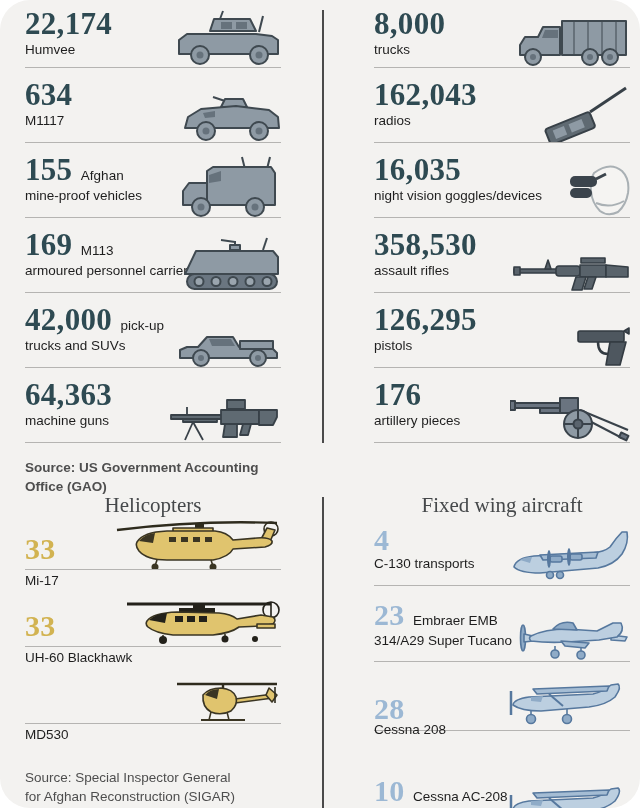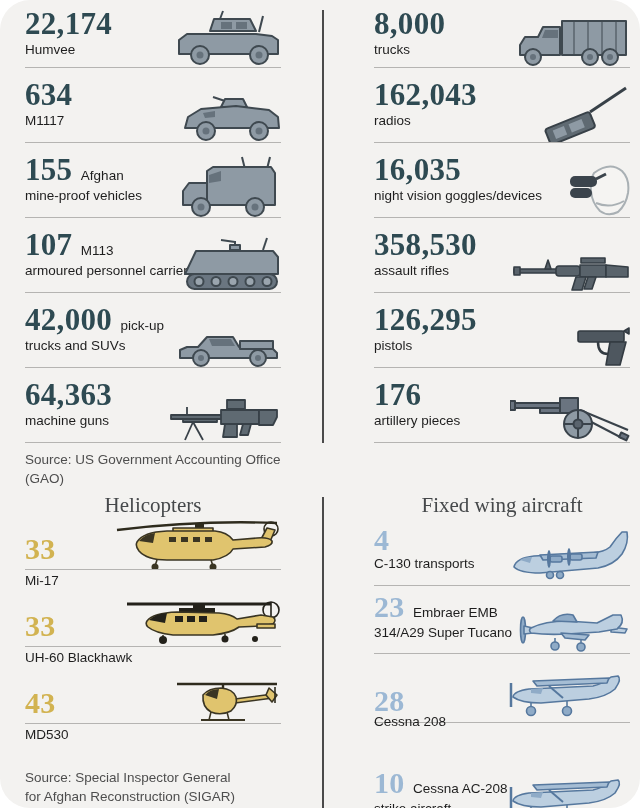--- a/index.html
+++ b/index.html
@@ -25,36 +25,36 @@
   .num{font-family:"Liberation Serif","DejaVu Serif",serif;font-weight:bold;
        font-size:31px;line-height:1.02;letter-spacing:.3px;}
   .teal{color:#2e4a52;}
   .gold{color:#d2b351;}
   .blue{color:#9cb8d4;}
   .lbl{font-size:13.5px;color:#1e1e1e;line-height:1.22;white-space:pre-line;}
   .row.stack .lbl{display:block;margin-top:2px;}
   .row .lbl.inline{display:inline;margin-left:4px;}
 
   .source{font-size:13.5px;color:#4e4e4e;line-height:1.4;white-space:pre-line;}
-  .tl .source{margin-top:8px;}
+  .tl .source{margin-top:16px;font-weight:bold;}
   .bl .source{margin-top:14px;}
 
   .sec-title{font-family:"Liberation Serif","DejaVu Serif",serif;font-size:21px;
              color:#45484a;text-align:center;height:36px;box-sizing:border-box;padding-top:5px;}
 
   .h-row{height:77px;}
   .h-row .rule{bottom:auto;top:45px;}
   .h-row .num{display:block;padding-top:10px;font-size:30px;}
   .h-row .lbl{position:absolute;left:0;top:49px;text-align:right;}
   .h-row .icon{bottom:auto;top:45px;transform:translateY(-100%);}
 
   .fw1{height:62px;}
   .fw1 .num{display:block;font-size:30px;padding-top:1px;}
   .fw1 .lbl{display:block;}
-  .fw2{height:68px;}
+  .fw2{height:68px;margin-top:8px;}
   .fw2 .txt{padding-top:6px;}
   .fw2 .num{font-size:30px;}
   .fw3{height:86px;}
   .fw3 .rule{bottom:auto;top:68px;}
   .fw3 .num{display:block;font-size:30px;padding-top:32px;}
   .fw3 .lbl{position:absolute;left:0;top:60px;}
   .fw3 .icon{bottom:auto;top:68px;transform:translateY(-100%);}
   .fw4{height:68px;}
   .fw4 .txt{padding-top:28px;}
   .fw4 .num{font-size:30px;}
@@ -134,21 +134,21 @@
               <circle cx="22" cy="52" r="3.5" fill="#66727c" stroke="none"></circle>
             <circle cx="76" cy="52" r="9"></circle>
               <circle cx="76" cy="52" r="3.5" fill="#66727c" stroke="none"></circle>
           </g>
         </svg>
       </span>
     </div>
 
     <div class="row t-row">
       <div class="txt">
-        <span class="num teal">107</span>
+        <span class="num teal">169</span>
         <span class="lbl inline">M113
 armoured personnel carriers</span>
       </div>
       <div class="rule"></div>
       <span class="icon">
         <svg width="104" height="56" viewBox="0 0 104 56">
           <g fill="#8e9aa4" stroke="#3f4950" stroke-width="2" stroke-linejoin="round">
             <line x1="58" y1="12" x2="58" y2="5"></line>
               <line x1="58" y1="6" x2="44" y2="4"></line>
             <rect x="53" y="9" width="10" height="5"></rect>
@@ -397,21 +397,20 @@
               <line x1="106" y1="38" x2="106" y2="42"></line>
             <circle cx="44" cy="44" r="4" fill="#23211a" stroke="none"></circle>
             <circle cx="106" cy="43" r="3.5" fill="#23211a" stroke="none"></circle>
             <circle cx="136" cy="43" r="3" fill="#23211a" stroke="none"></circle>
           </g>
         </svg>
       </span>
     </div>
 
     <div class="row h-row">
-      <span class="num gold">43</span>
       <div class="rule"></div>
       <span class="lbl">MD530</span>
       <span class="icon">
         <svg width="120" height="48" viewBox="0 0 120 48">
           <g stroke="#3a3523" stroke-width="1.6" fill="#e0c46e" stroke-linejoin="round">
             <line x1="16" y1="9" x2="116" y2="9" stroke="#2e2b1d" stroke-width="2.4"></line>
             <line x1="62" y1="9" x2="62" y2="15" stroke="#2e2b1d" stroke-width="2.4"></line>
             <path d="M74 24 L112 19 L112 23 L74 28 Z"></path>
             <path d="M108 13 L116 20 L111 27 L105 20 Z"></path>
             <line x1="114" y1="12" x2="114" y2="28" stroke="#2e2b1d"></line>

